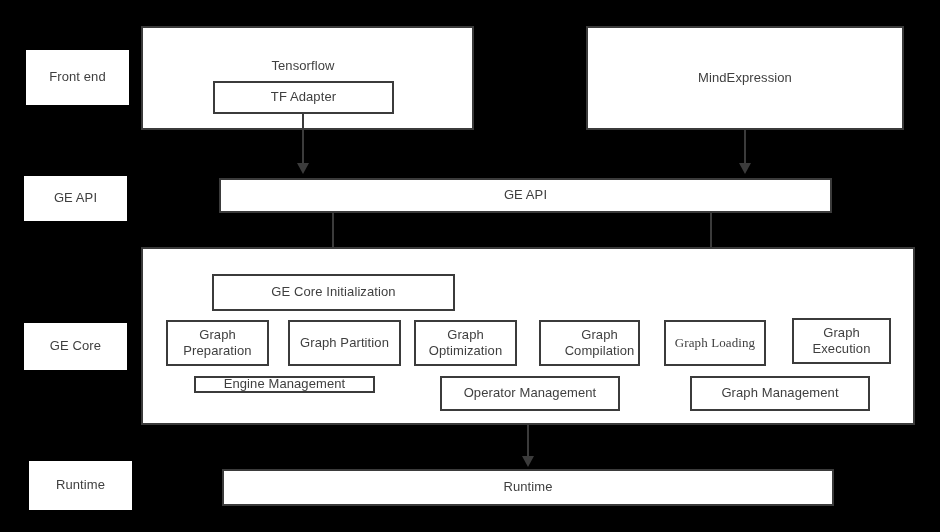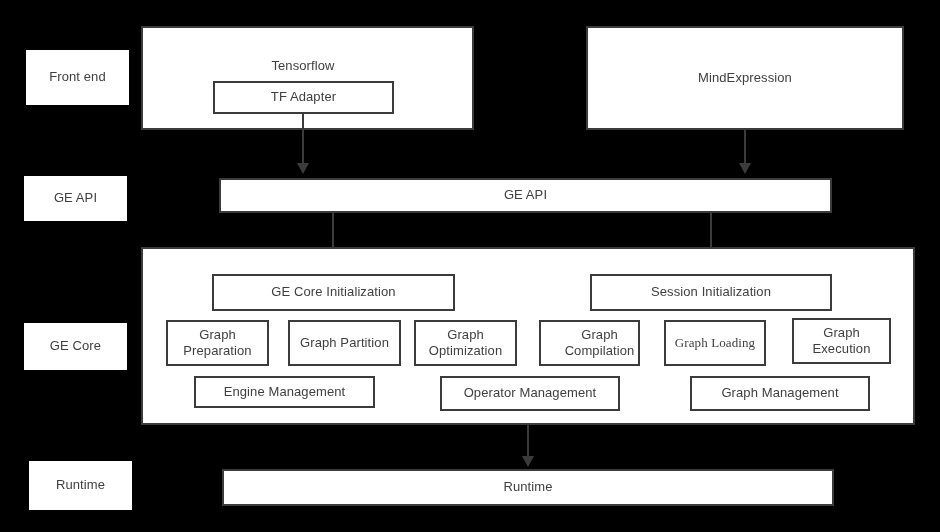--- a/index.html
+++ b/index.html
@@ -108,23 +108,20 @@
 
   <div class="conn" style="left:710px; top:213px; width:2px; height:50px;"></div>
   <div class="arrowhead" style="left:705px; top:261px;"></div>
 
   <div class="box container" style="left:141px; top:247px; width:774px; height:178px;"></div>
 
   <div class="box" style="left:212px; top:274px; width:243px; height:37px;">
     <span>GE Core Initialization</span>
   </div>
 
-  <div class="box" style="left:590px; top:274px; width:242px; height:37px;">
-    <span>Session Initialization</span>
-  </div>
 
   <div class="box" style="left:166px; top:320px; width:103px; height:46px;">
     <span>Graph Preparation</span>
   </div>
 
   <div class="box" style="left:288px; top:320px; width:113px; height:46px;">
     <span>Graph Partition</span>
   </div>
 
   <div class="box" style="left:414px; top:320px; width:103px; height:46px;">
@@ -136,21 +133,21 @@
   </div>
 
   <div class="box" style="left:664px; top:320px; width:102px; height:46px;font-family:Liberation Serif, serif;">
     <span>Graph Loading</span>
   </div>
 
   <div class="box" style="left:792px; top:318px; width:99px; height:46px;">
     <span>Graph Execution</span>
   </div>
 
-  <div class="box" style="left:194px; top:376px; width:181px; height:32px;">
+  <div class="box" style="left:194px; top:376px; width:181px; height:17px;">
     <span>Engine Management</span>
   </div>
 
   <div class="box" style="left:440px; top:376px; width:180px; height:35px;">
     <span>Operator Management</span>
   </div>
 
   <div class="box" style="left:690px; top:376px; width:180px; height:35px;">
     <span>Graph Management</span>
   </div>

